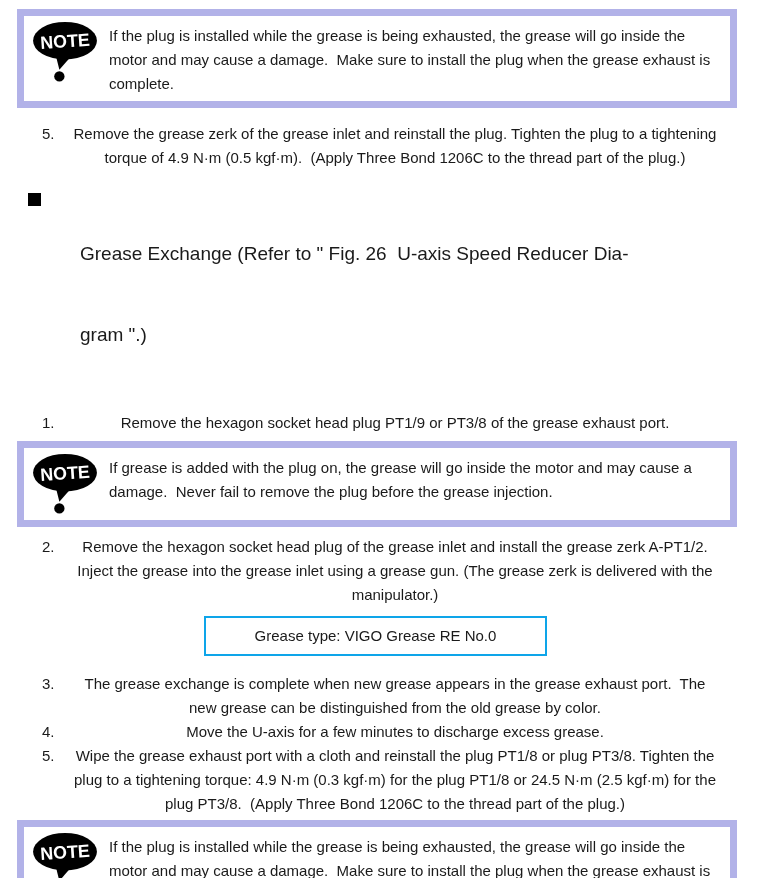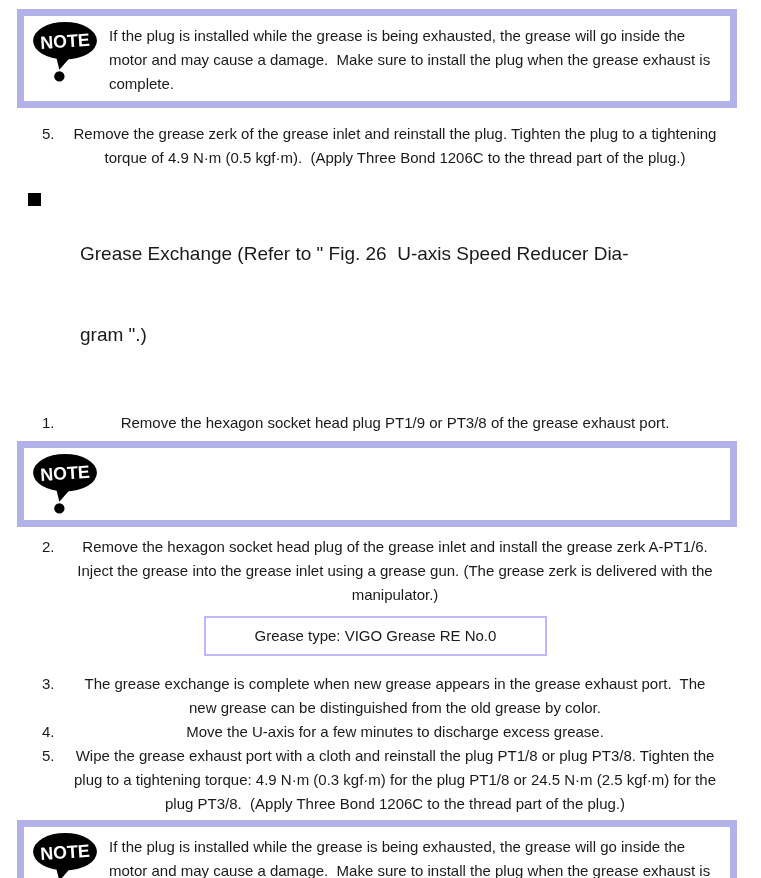--- a/index.html
+++ b/index.html
@@ -70,21 +70,21 @@
     line-height: 27px;
     white-space: pre-wrap;
   }
 
   
   .info-box {
     box-sizing: border-box;
     margin-top: 9px;
     margin-left: 204px;
     width: 343px;
-    border: 2px solid #c4b5fd;
+    border: 2px solid #0ea5e9;
     text-align: center;
     font-size: 15px;
     line-height: 22px;
     padding: 7px 0;
   }
   .info-line { white-space: pre-wrap; }
 </style>
 </head>
 <body>
 
@@ -118,25 +118,26 @@
     <p class="step-text">Remove the hexagon socket head plug PT1/9 or PT3/8 of the grease exhaust port.</p>
   </div>
 
   <div class="note-box mt-note2">
     <svg class="note-icon" width="68" height="62" viewBox="0 0 72 66" xmlns="http://www.w3.org/2000/svg">
       <ellipse cx="36" cy="21" rx="34" ry="20" fill="#000000"></ellipse>
       <polygon points="26,36 44,36 30,52" fill="#000000"></polygon>
       <circle cx="30" cy="59" r="5.5" fill="#000000"></circle>
       <text x="36" y="28" text-anchor="middle" font-size="19" font-weight="bold" fill="#ffffff" transform="rotate(-4 36 21)">NOTE</text>
     </svg>
+    <p class="note-text">If grease is added with the plug on, the grease will go inside the motor and may cause a damage.  Never fail to remove the plug before the grease injection.</p>
   </div>
 
   <div class="step mt-step-c">
     <span class="step-num">2.</span>
-    <p class="step-text">Remove the hexagon socket head plug of the grease inlet and install the grease zerk A-PT1/6. Inject the grease into the grease inlet using a grease gun. (The grease zerk is delivered with the manipulator.)</p>
+    <p class="step-text">Remove the hexagon socket head plug of the grease inlet and install the grease zerk A-PT1/2. Inject the grease into the grease inlet using a grease gun. (The grease zerk is delivered with the manipulator.)</p>
   </div>
 
   <div class="info-box">
     <div class="info-line">Grease type: VIGO Grease RE No.0</div>
   </div>
 
   <div class="step mt-step-d">
     <span class="step-num">3.</span>
     <p class="step-text">The grease exchange is complete when new grease appears in the grease exhaust port.  The new grease can be distinguished from the old grease by color.</p>
   </div>

